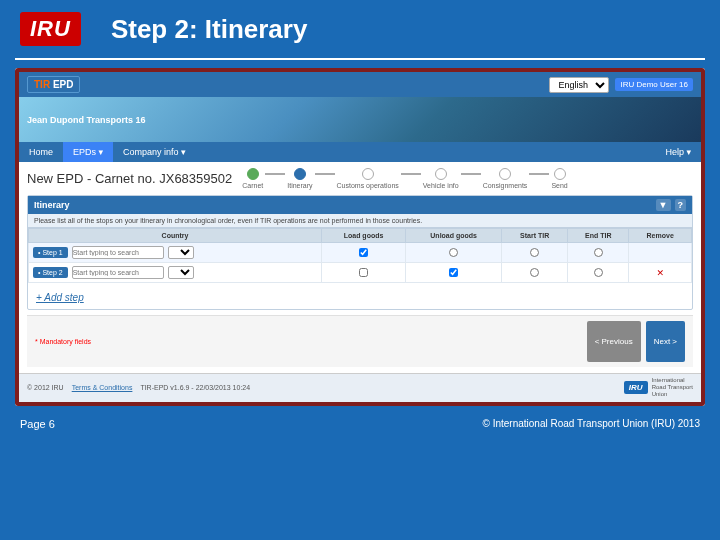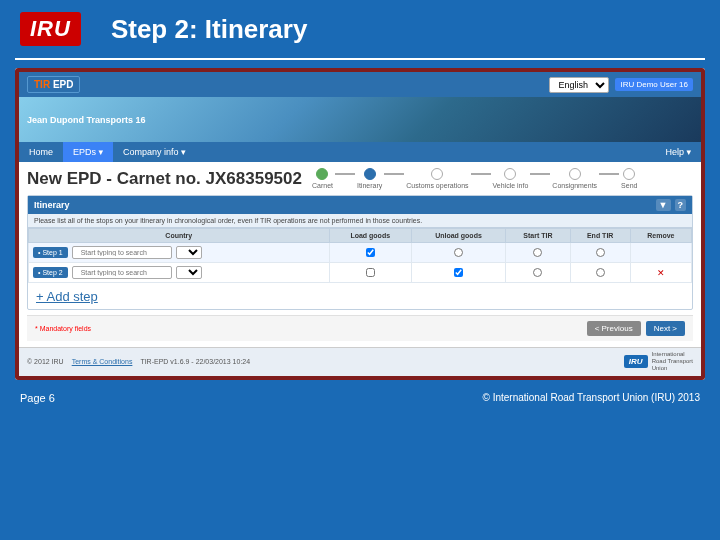--- a/index.html
+++ b/index.html
@@ -159,22 +159,22 @@
     }
 
     
     .epd-title-row {
       display: flex;
       align-items: center;
       gap: 10px;
       margin-bottom: 6px;
     }
     .epd-title {
-      font-size: 17px;
-      font-weight: bold;
+      font-size: 13px;
+      font-weight: normal;
       color: #333;
     }
 
     
     .step-indicators {
       display: flex;
       align-items: center;
       gap: 2px;
       font-size: 8px;
     }
@@ -274,22 +274,22 @@
       font-size: 7px;
       padding: 2px 5px;
       border-radius: 2px;
       white-space: nowrap;
       display: inline-block;
     }
     .country-input {
       border: 1px solid #aaa;
       border-radius: 2px;
       font-size: 7px;
-      padding: 2px 8px;
-      width: 100px;
+      padding: 2px 0;
+      width: 92px;
       color: #888;
     }
     .country-select {
       border: 1px solid #aaa;
       border-radius: 2px;
       font-size: 7px;
       padding: 1px 2px;
       background: white;
     }
     .checkbox-cell {
@@ -313,23 +313,24 @@
     }
 
     
     .add-step-row {
       padding: 4px 8px;
     }
     .add-step-btn {
       background: none;
       border: none;
       color: #2c6fad;
-      font-size: 13px;
+      font-size: 10px;
       cursor: pointer;
       text-decoration: underline;
+      font-style: italic;
     }
 
     
     .footer-row {
       display: flex;
       align-items: center;
       justify-content: space-between;
       padding: 5px 8px;
       border-top: 1px solid #e0e0e0;
       background: #f5f5f5;
@@ -342,21 +343,21 @@
       color: red;
     }
     .nav-buttons {
       display: flex;
       gap: 5px;
     }
     .prev-btn {
       background: #888;
       color: white;
       font-size: 8px;
-      padding: 3px 8px;
+      padding: 16px 8px;
       border: none;
       border-radius: 2px;
       cursor: pointer;
     }
     .next-btn {
       background: #2c6fad;
       color: white;
       font-size: 8px;
       padding: 3px 8px;
       border: none;

